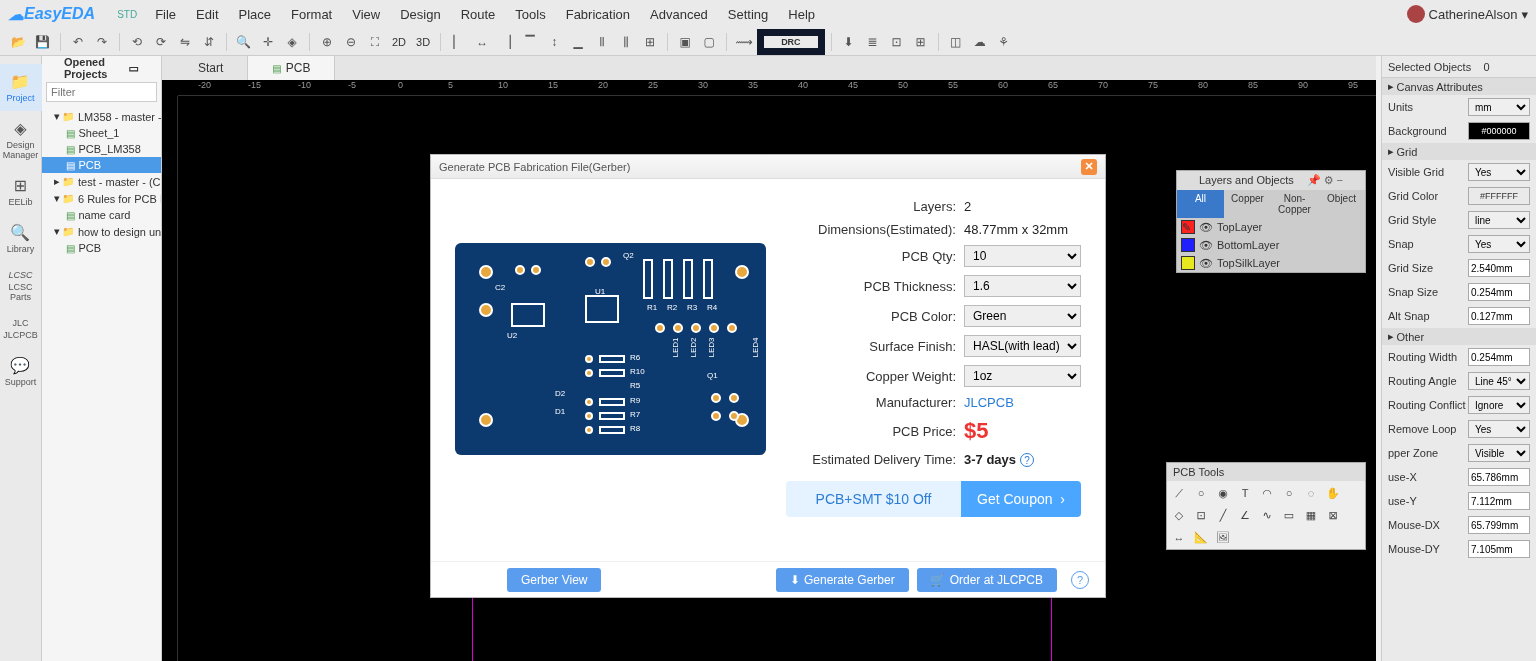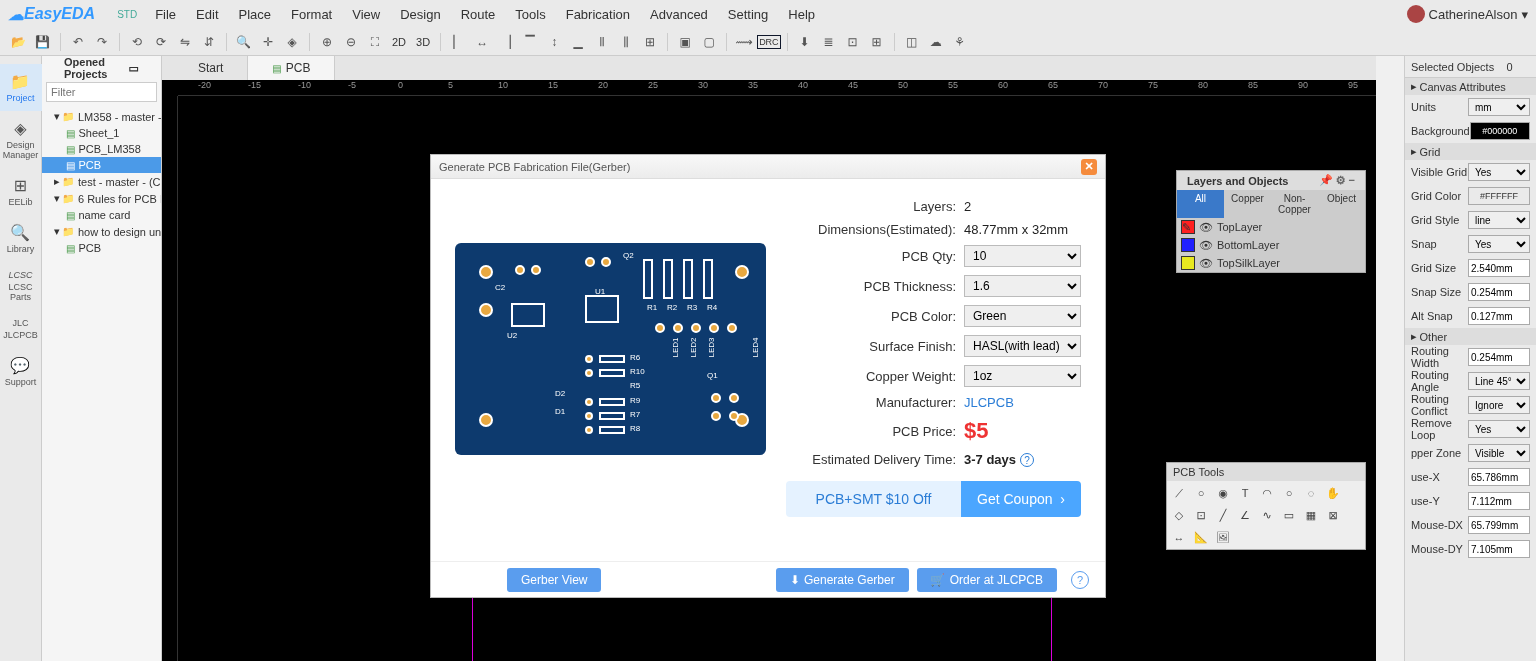--- a/index.html
+++ b/index.html
@@ -42,31 +42,31 @@
 .tab.active { background: #f5f5f5; }
 
 
 .canvas-area { position: absolute; left: 162px; top: 80px; right: 160px; bottom: 0; background: #000; overflow: hidden; }
 .ruler-h { position: absolute; top: 0; left: 16px; right: 0; height: 16px; background: #000; border-bottom: 1px solid #333; }
 .ruler-v { position: absolute; top: 16px; left: 0; bottom: 0; width: 16px; background: #000; border-right: 1px solid #333; }
 .ruler-h span, .ruler-v span { position: absolute; color: #999; font-size: 9px; }
 .pcb-outline { position: absolute; left: 310px; top: 430px; width: 580px; height: 160px; border: 1px solid #d0d; }
 
 
-.right-panel { position: absolute; right: 0; top: 56px; width: 132px; bottom: 0; background: #eaeaea; border-left: 1px solid #ccc; font-size: 11px; }
+.right-panel { position: absolute; right: 0; top: 56px; width: 155px; bottom: 0; background: #eaeaea; border-left: 1px solid #ccc; font-size: 11px; }
 .rp-header { height: 22px; padding: 0 6px; display: flex; align-items: center; border-bottom: 1px solid #ccc; }
 .rp-section { padding: 2px 6px; background: #ddd; font-size: 11px; display: flex; align-items: center; gap: 3px; }
 .rp-row { display: flex; align-items: center; padding: 2px 6px; height: 24px; }
 .rp-row label { flex: 1; }
 .rp-row select, .rp-row input { width: 62px; height: 18px; font-size: 10px; border: 1px solid #aaa; padding: 0 2px; }
 .rp-color-box { width: 62px; height: 18px; border: 1px solid #aaa; text-align:center; line-height:16px; font-size:9px; }
 
 
 .layers-panel { position: absolute; right: 170px; top: 170px; width: 190px; background: #eee; border: 1px solid #aaa; font-size: 11px; }
-.lp-title { padding: 3px 10px; background: #ddd; display: flex; align-items: center; font-weight: bold; }
+.lp-title { padding: 3px 22px; background: #ddd; display: flex; align-items: flex-start; }
 .lp-title .ctrls { margin-left: auto; display: flex; gap: 3px; color: #666; }
 .lp-tabs { display: flex; }
 .lp-tab { flex: 1; text-align: center; padding: 3px 0; background: #ccc; cursor: pointer; font-size: 10px; }
 .lp-tab.active { background: #3a79c9; color: white; }
 .lp-row { display: flex; align-items: center; padding: 2px 4px; gap: 4px; background: #ccc; }
 .lp-color { width: 14px; height: 14px; border: 1px solid #333; }
 .lp-eye { cursor: pointer; }
 
 
 .pcb-tools { position: absolute; right: 170px; top: 462px; width: 200px; background: #eee; border: 1px solid #aaa; font-size: 11px; }
@@ -152,21 +152,21 @@
   <div class="tb-btn">↕</div>
   <div class="tb-btn">▁</div>
   <div class="tb-btn">⫴</div>
   <div class="tb-btn">⫼</div>
   <div class="tb-btn">⊞</div>
   <div class="tb-sep"></div>
   <div class="tb-btn">▣</div>
   <div class="tb-btn">▢</div>
   <div class="tb-sep"></div>
   <div class="tb-btn">⟿</div>
-  <div class="tb-text" style="font-size:9px;border:1px solid #0f172a;padding:1px 1px;">DRC</div>
+  <div class="tb-text" style="font-size:9px;border:7px solid #0f172a;padding:1px 17px;font-weight:bold;">DRC</div>
   <div class="tb-sep"></div>
   <div class="tb-btn">⬇</div>
   <div class="tb-btn">≣</div>
   <div class="tb-btn">⊡</div>
   <div class="tb-btn">⊞</div>
   <div class="tb-sep"></div>
   <div class="tb-btn">◫</div>
   <div class="tb-btn">☁</div>
   <div class="tb-btn">⚘</div>
 </div>

